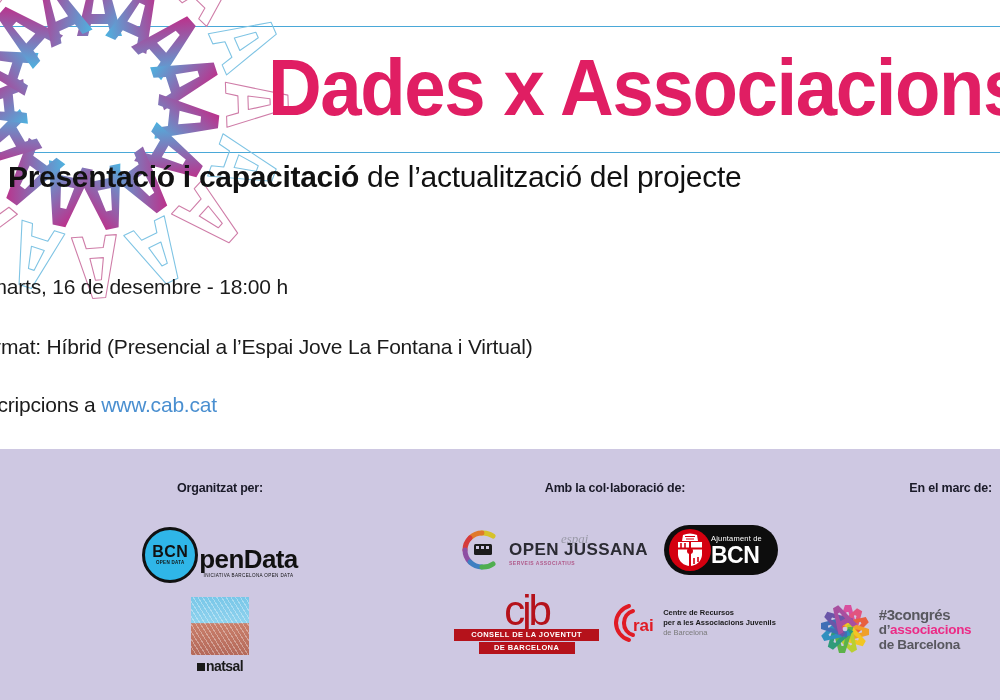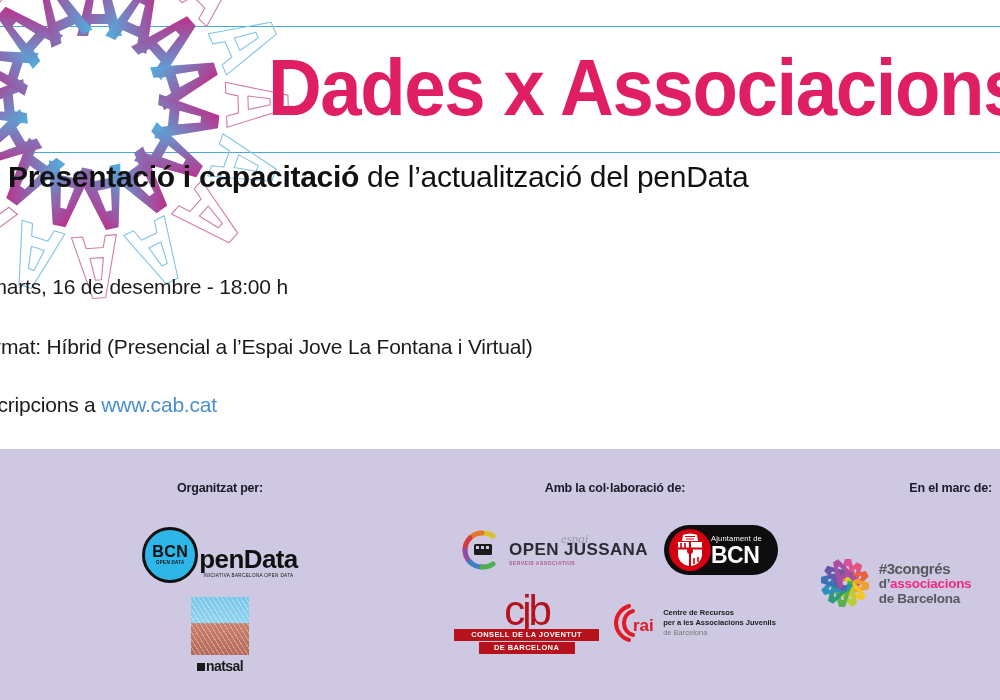--- a/index.html
+++ b/index.html
@@ -248,21 +248,21 @@
 
   
   .rai { display:flex; align-items:center; gap:4px; }
   .rai-mark { width: 50px; height: 46px; position: relative; }
   .rai-mark svg { display:block; width:100%; height:100%; }
   .rai-txt { font-size: 7.5px; line-height: 10px; color: #3a3a3a; }
   .rai-txt .b { font-weight: bold; color:#1a1a1a; }
   .rai-txt .g { color: #7a7a7a; }
 
   
-  .cong { display:flex; align-items:center; gap:8px; }
+  .cong { display:flex; align-items:center; gap:8px;margin-top:46px; }
   .cong-mark { width: 52px; height: 52px; }
   .cong-mark svg { display:block; width:100%; height:100%; }
   .cong-txt { line-height: 15px; }
   .cong-l1 { font-size: 15px; font-weight: bold; color: #58585f; letter-spacing:-0.4px; }
   .cong-l2 { font-size: 13.5px; font-weight: bold; color: #58585f; letter-spacing:-0.3px; }
   .cong-l2 .pink { color: #ec2b86; }
   .cong-l3 { font-size: 13.5px; font-weight: bold; color: #58585f; letter-spacing:-0.3px; }
 </style>
 </head>
 <body>
@@ -395,21 +395,21 @@
         <g transform="rotate(336) translate(0,-128)">
             <use href="#aShape" fill="url(#gA)"></use>
           </g>
       </g>
     </svg>
   </div>
 
   <div class="wordmark">Dades x Associacions</div>
 
   <div class="subtitle">
-    <span class="strong">Presentació i capacitació</span><span> de l’actualització del penData</span>
+    <span class="strong">Presentació i capacitació</span><span> de l’actualització del projecte</span>
   </div>
 
   <div class="detail l1">Dimarts, 16 de desembre - 18:00 h</div>
 
   <div class="detail l2">Format: Híbrid (Presencial a l’Espai Jove La Fontana i Virtual)</div>
 
   <div class="detail l3">
     <span>Inscripcions a </span><span class="link">www.cab.cat</span>
   </div>
 </div>

